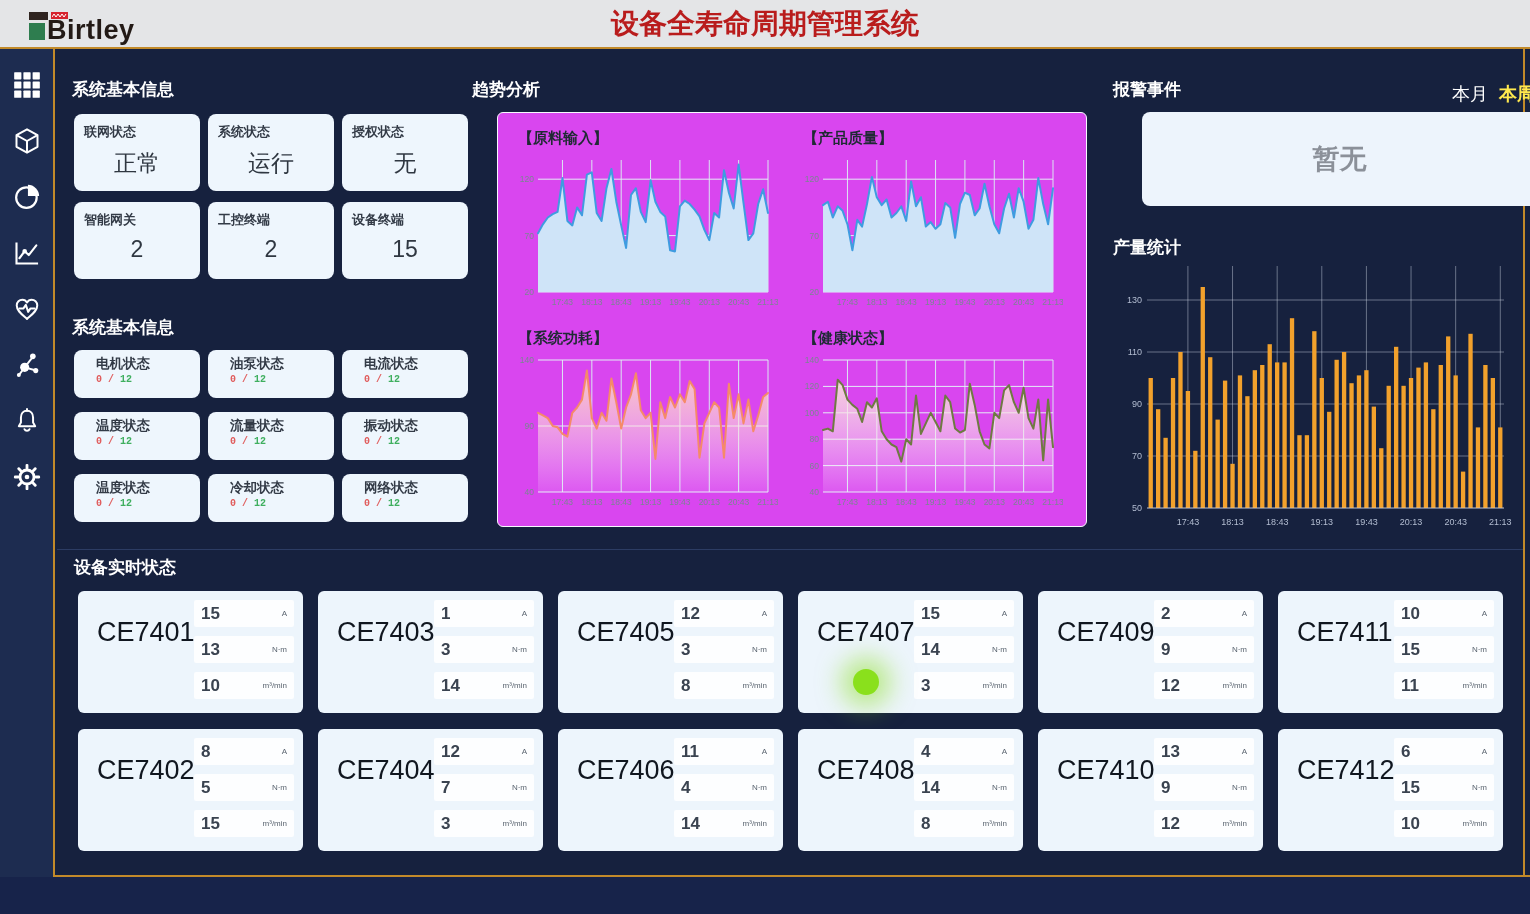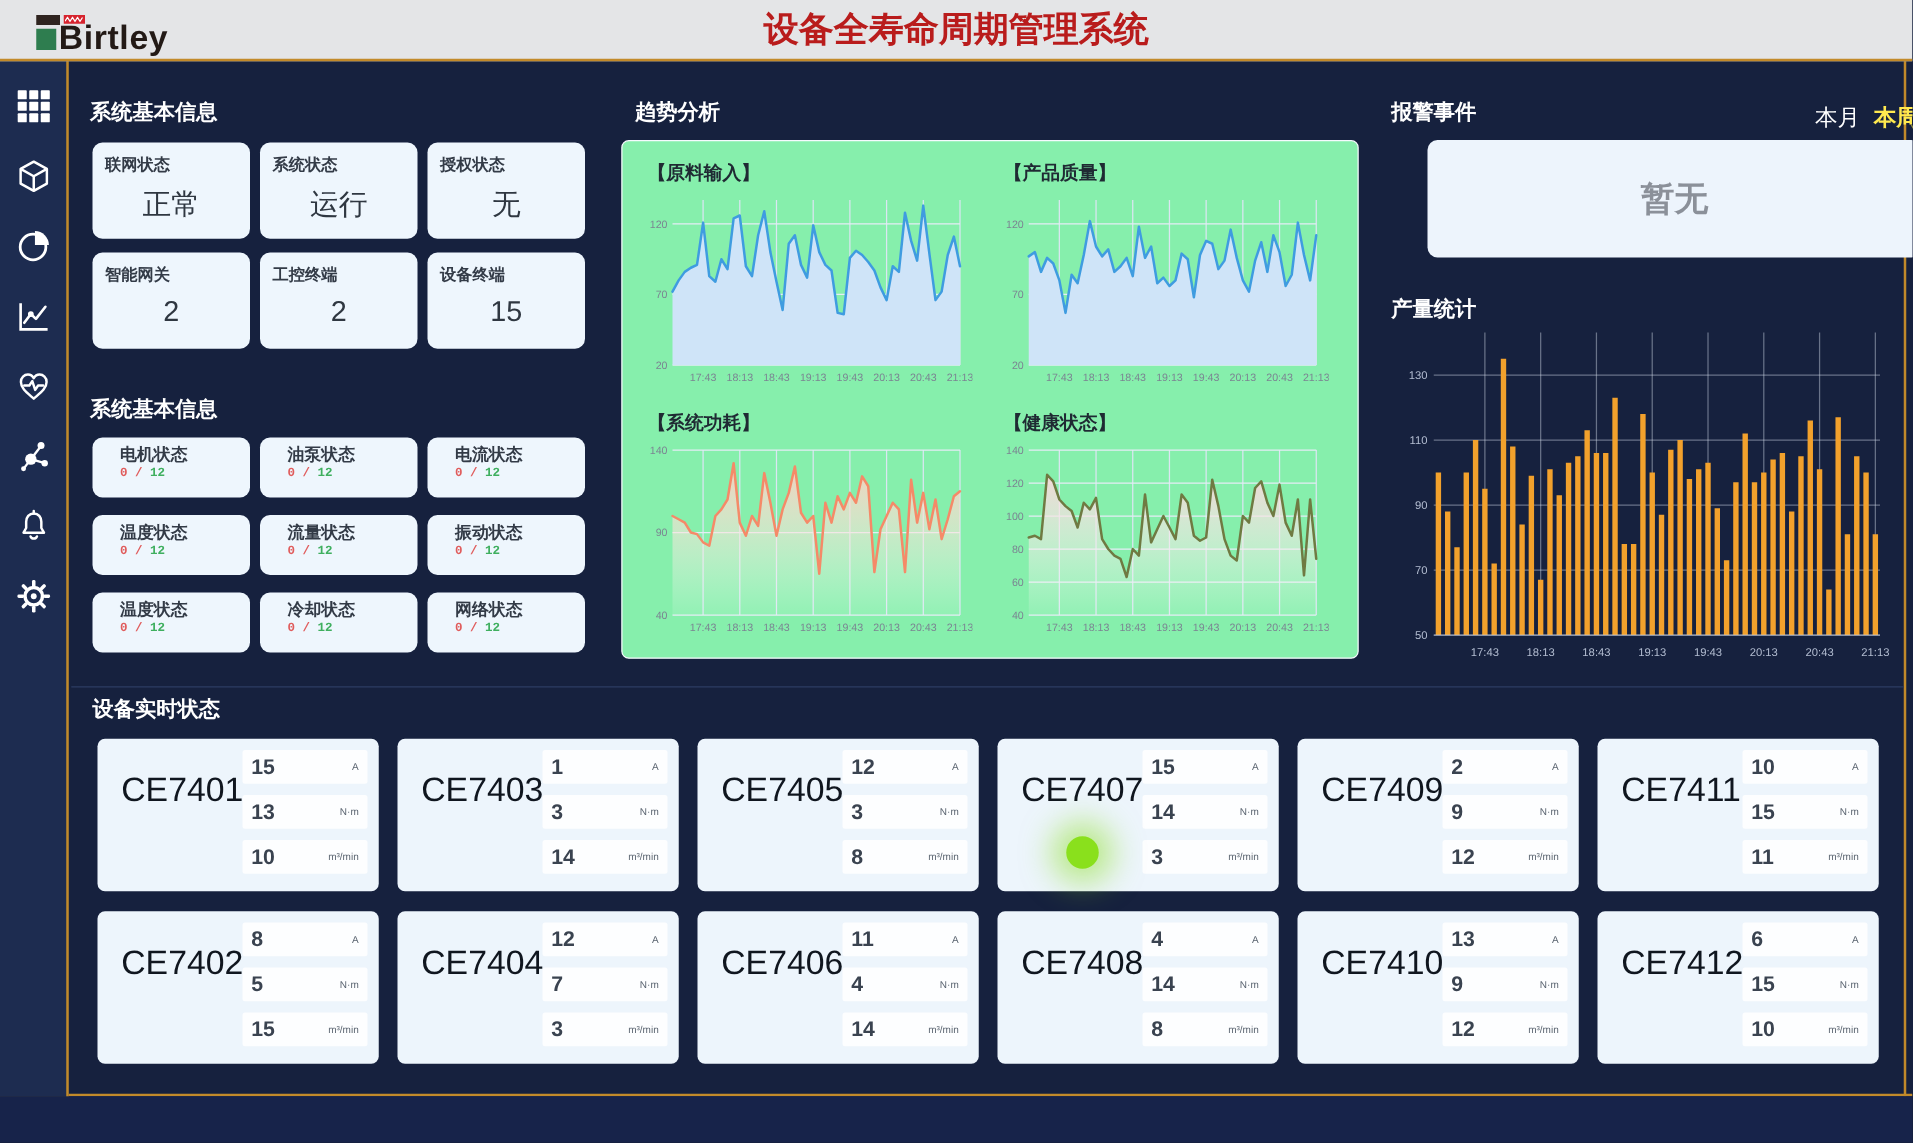--- a/index.html
+++ b/index.html
@@ -42,21 +42,21 @@
 
   .info-grid{position:absolute;left:74px;top:350px;display:grid;
        grid-template-columns:repeat(3,126px);grid-auto-rows:48px;gap:14px 8px;}
   .ic{background:#eef6fd;border-radius:8px;padding:5px 22px;box-sizing:border-box;}
   .ic .lbl{font-size:13.5px;font-weight:bold;color:#333b47;}
   .ic .cnt{font-size:10px;font-weight:bold;margin-top:1px;font-family:Liberation Mono, monospace;}
   .ic .red{color:#e05c5c;} .ic .green{color:#3faf5f;}
 
   
   .trend-panel{position:absolute;left:497px;top:112px;width:590px;height:415px;
-       background:#86efac;border-radius:6px;border:1px solid #f6fafe;box-sizing:border-box;
+       background:#d946ef;border-radius:6px;border:1px solid #f6fafe;box-sizing:border-box;
        display:grid;grid-template-columns:285px 285px;grid-template-rows:200px 200px;
        padding:8px 0 0 12px;}
   .tchart{position:relative;}
   .tc-title{font-size:15px;font-weight:bold;color:#1f2a33;margin:8px 0 0 8px;}
   .tchart svg{display:block;margin-top:2px;}
 
   
   .alarm-tabs{position:absolute;left:1420px;top:82px;width:92px;display:flex;gap:11px;
        font-size:18px;color:#ffffff;margin-left:32px;}
   .alarm-tab{cursor:pointer;white-space:nowrap;}
@@ -238,21 +238,21 @@
     <div class="ic">
       <div class="lbl">冷却状态</div>
       <div class="cnt"><span class="red">0 / </span><span class="green">12</span></div>
     </div>
     <div class="ic">
       <div class="lbl">网络状态</div>
       <div class="cnt"><span class="red">0 / </span><span class="green">12</span></div>
     </div>
   </div>
 
-<div class="section-title" style="left:508px;top:78px;">趋势分析</div>
+<div class="section-title" style="left:472px;top:78px;">趋势分析</div>
 <div class="trend-panel" id="trend-grid">
     <div class="tchart">
       <div class="tc-title">【原料输入】</div>
       <svg width="268" height="160">
         <line x1="52.46808510638298" y1="10" x2="52.46808510638298" y2="142" stroke="#dbe6f2" stroke-width="1"></line>
         <line x1="81.82978723404256" y1="10" x2="81.82978723404256" y2="142" stroke="#dbe6f2" stroke-width="1"></line>
         <line x1="111.19148936170212" y1="10" x2="111.19148936170212" y2="142" stroke="#dbe6f2" stroke-width="1"></line>
         <line x1="140.55319148936172" y1="10" x2="140.55319148936172" y2="142" stroke="#dbe6f2" stroke-width="1"></line>
         <line x1="169.91489361702128" y1="10" x2="169.91489361702128" y2="142" stroke="#dbe6f2" stroke-width="1"></line>
         <line x1="199.27659574468086" y1="10" x2="199.27659574468086" y2="142" stroke="#dbe6f2" stroke-width="1"></line>

